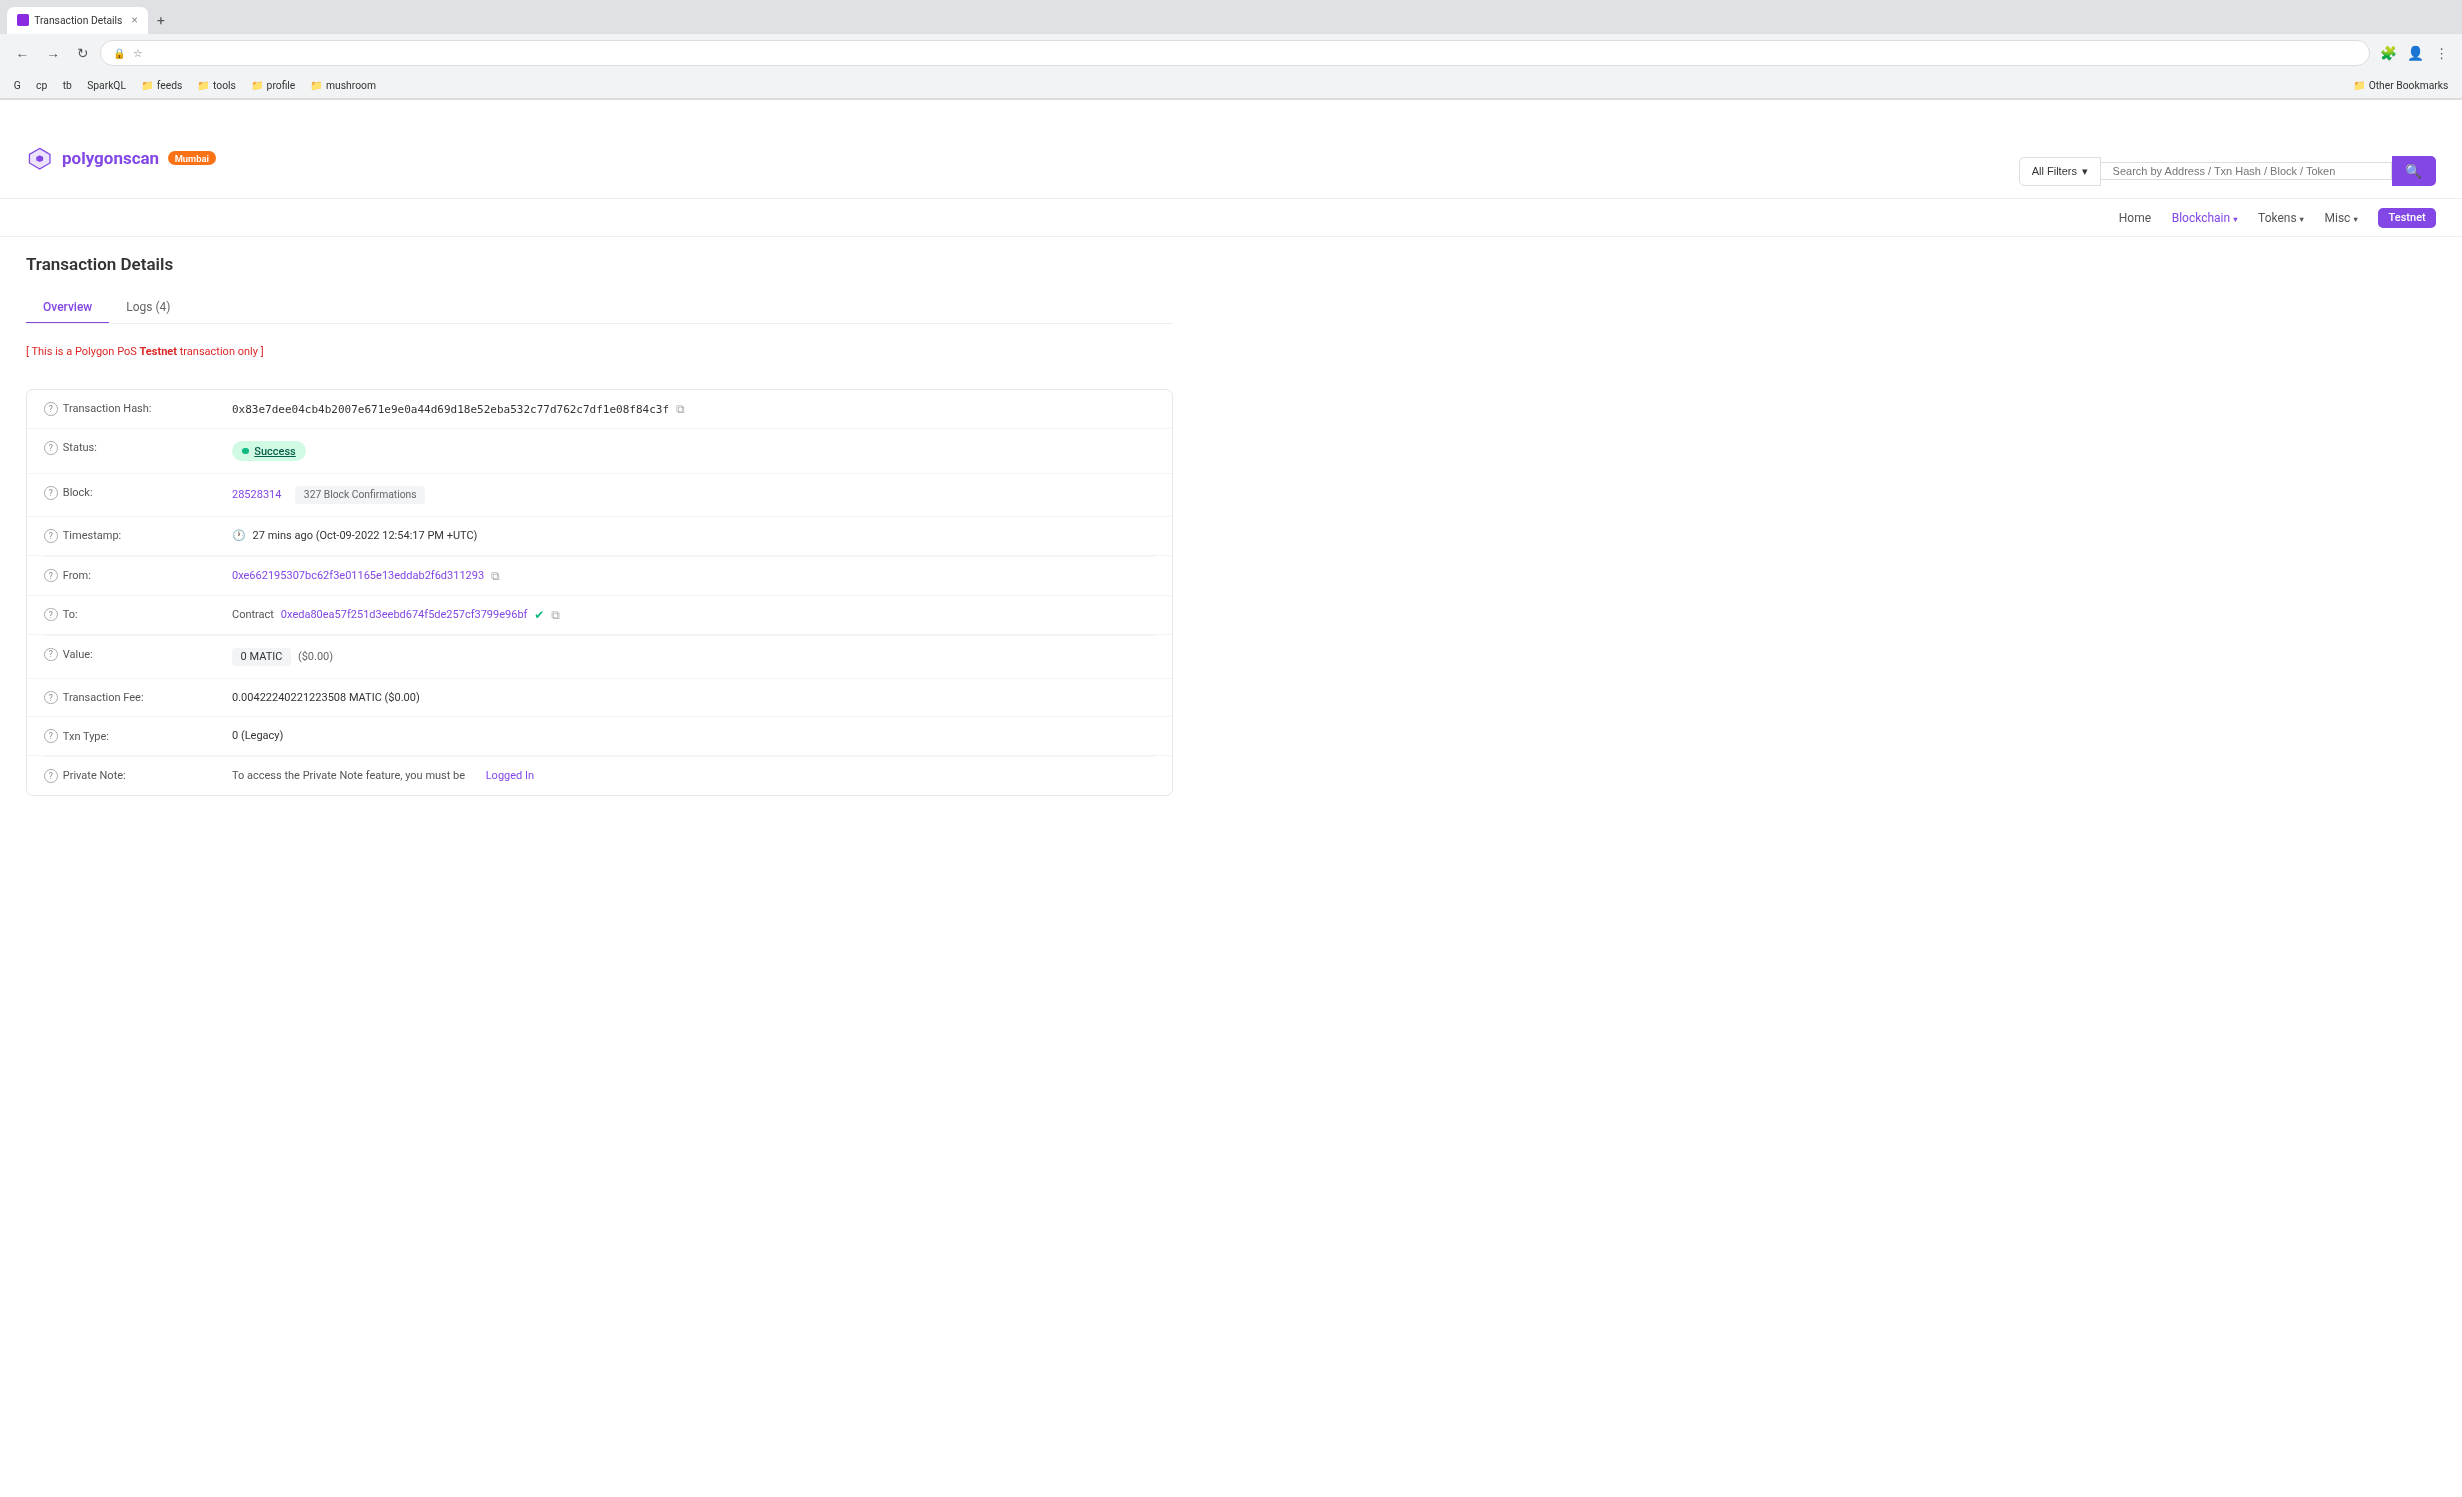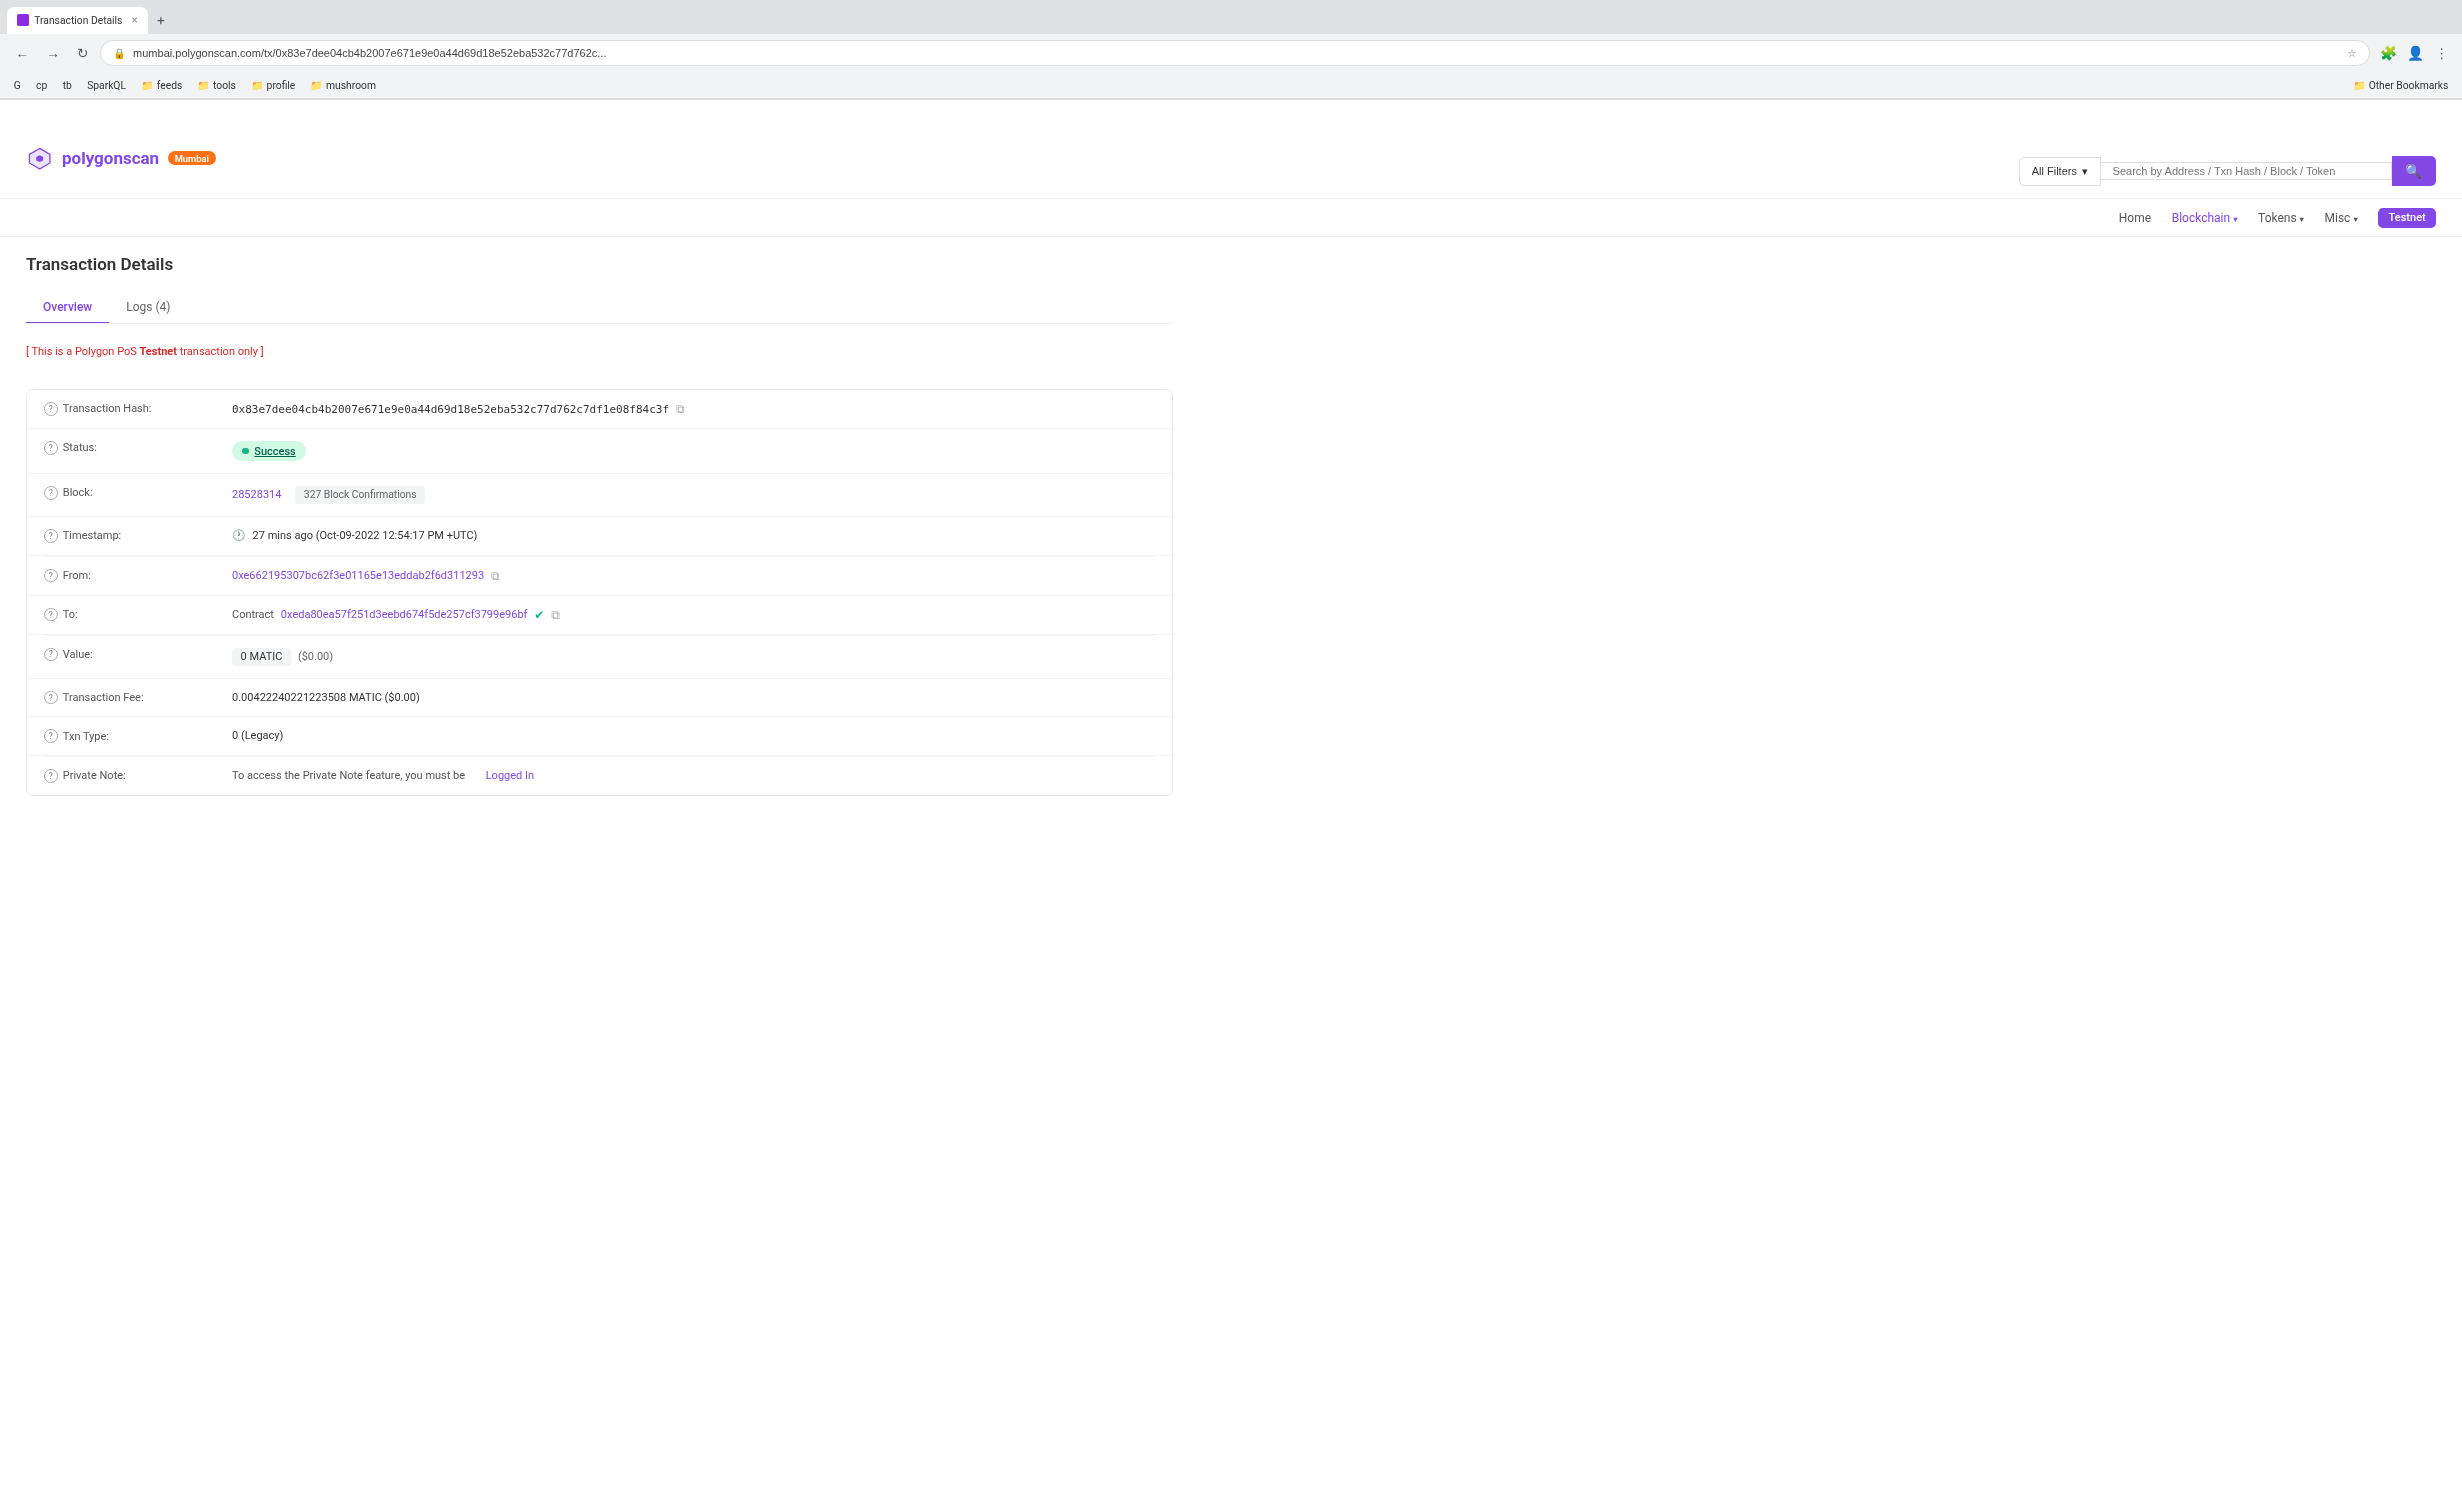--- a/index.html
+++ b/index.html
@@ -96,21 +96,20 @@
     </div>
     <div class="tab tab-new">+</div>
   </div>
 
   <div class="nav-bar">
     <button class="nav-btn">←</button>
     <button class="nav-btn">→</button>
     <button class="nav-btn">↻</button>
     <div class="address-bar">
       <span style="color:#888;font-size:10.3px;">🔒</span>
-      <input type="text" readonly="" value="mumbai.polygonscan.com/tx/0x83e7dee04cb4b2007e671e9e0a44d69d18e52eba532c77d762c..." style="">
       <span style="color:#888;cursor:pointer;">☆</span>
     </div>
     <div class="nav-actions">
       <span class="nav-icon">🧩</span>
       <span class="nav-icon">👤</span>
       <span class="nav-icon">⋮</span>
     </div>
   </div>
 
   <div class="bookmarks-bar">

